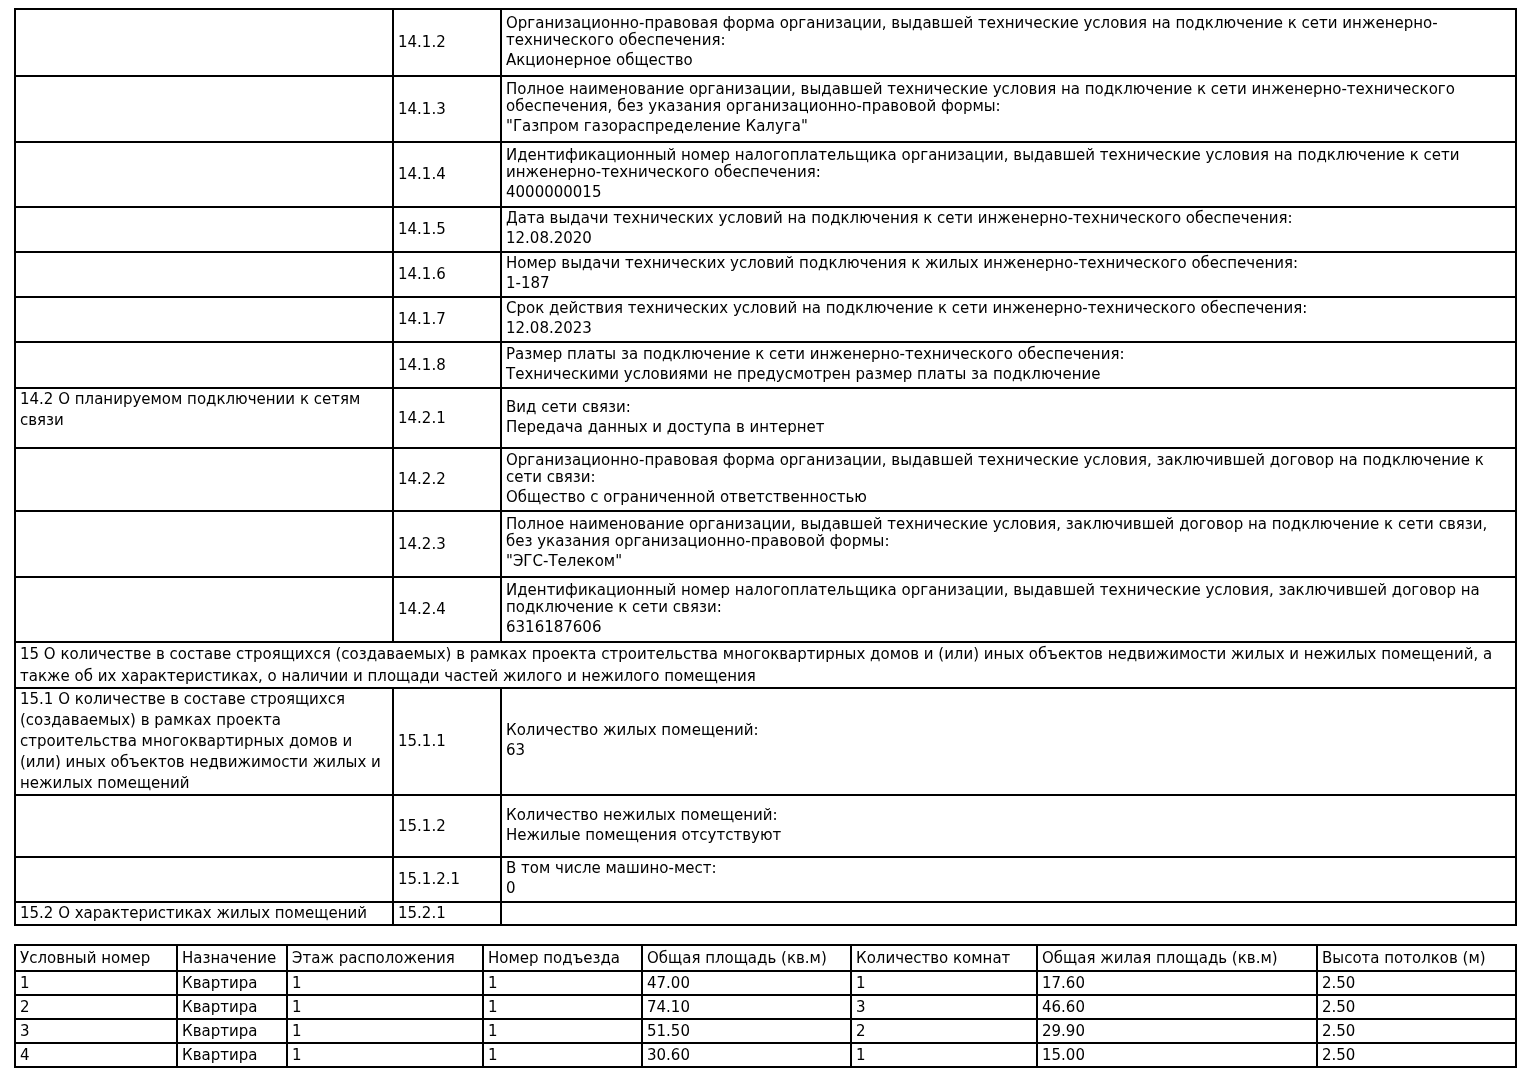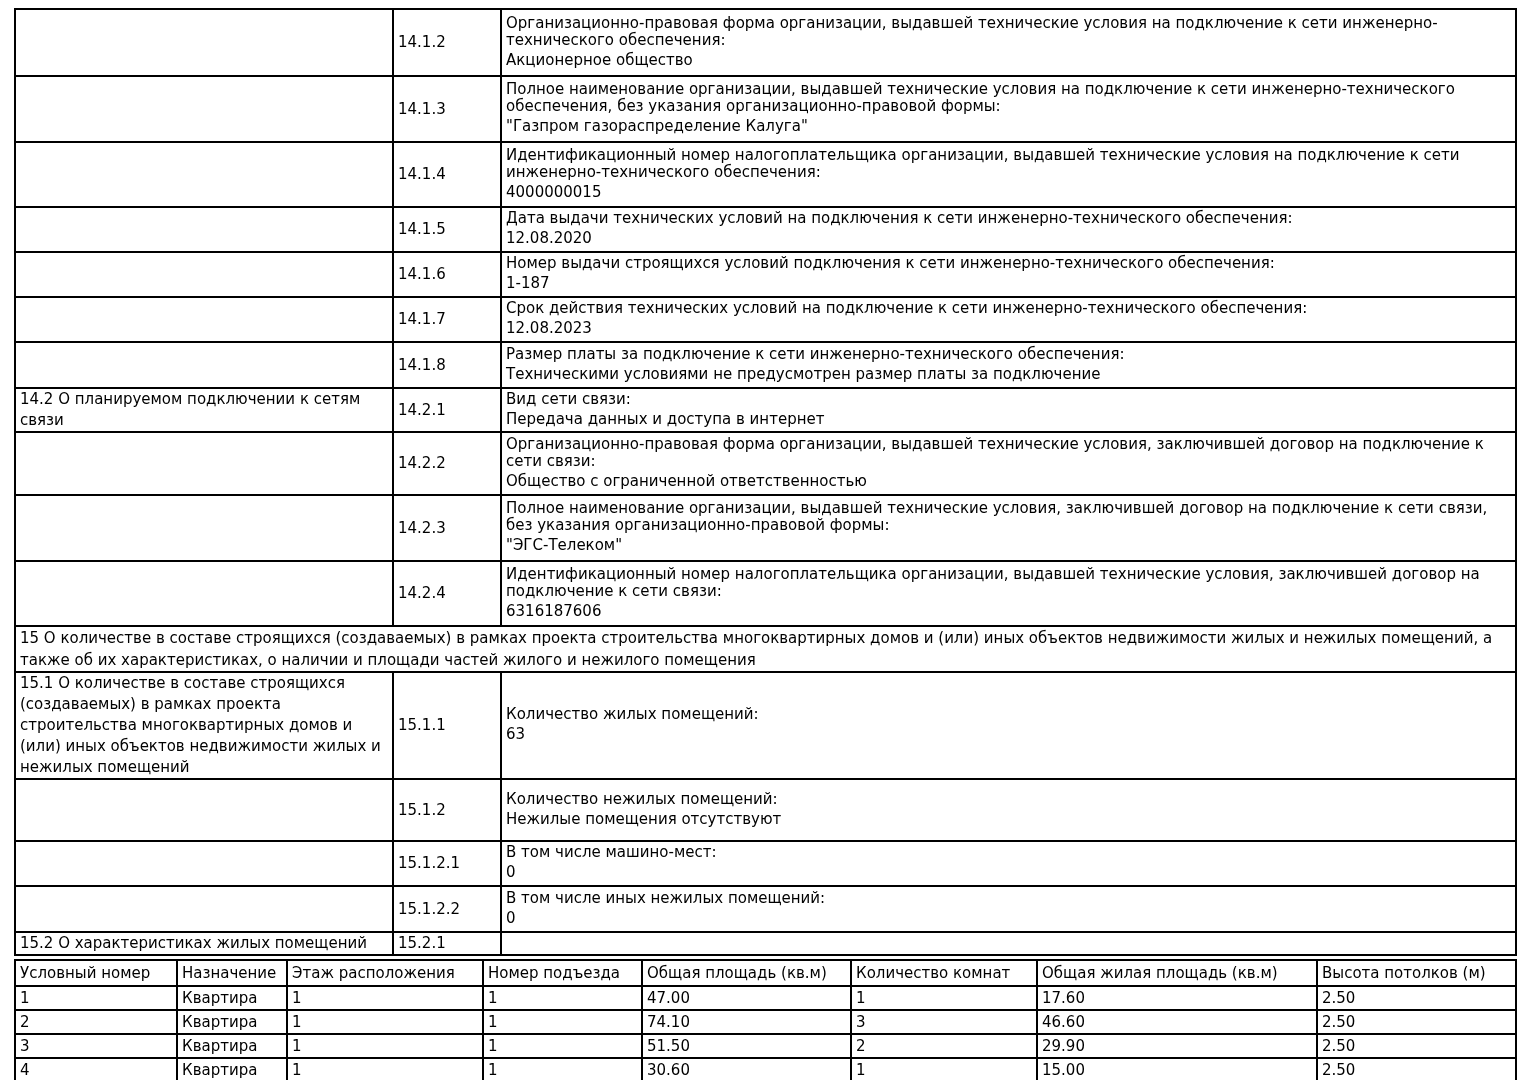--- a/index.html
+++ b/index.html
@@ -18,21 +18,21 @@
   table { border-collapse: collapse; table-layout: fixed; width: 1501px; }
   td { border: 2px solid #000000; padding: 0 4px; overflow: hidden; }
   .decl td.c-left  { vertical-align: top; line-height: 21px; }
   .decl td.c-num   { vertical-align: middle; line-height: 21px; }
   .decl td.c-content { vertical-align: middle; }
   .lbl { line-height: 17px; }
   .val { line-height: 22px; font-weight: normal; }
   .section-cell { vertical-align: top; line-height: 22px; }
   .apts td { height: 24px; line-height: 20px; vertical-align: middle; }
   .apts tr.hdr td { height: 26px; }
-  table.apts { margin-top: 3px; }
+  table.apts { margin-top: 18px; }
 </style>
 </head>
 <body>
 
 <div class="page">
   <div class="tables">
 
     <table class="decl">
       <colgroup>
           <col style="width:378px">
@@ -69,41 +69,41 @@
           <td class="c-num">14.1.5</td>
           <td class="c-content">
             <div class="lbl">Дата выдачи технических условий на подключения к сети инженерно-технического обеспечения:</div>
             <div class="val">12.08.2020</div>
           </td>
         </tr>
         <tr style="height:45px">
           <td class="c-left"></td>
           <td class="c-num">14.1.6</td>
           <td class="c-content">
-            <div class="lbl">Номер выдачи строящихся условий подключения к сети инженерно-технического обеспечения:</div>
+            <div class="lbl">Номер выдачи технических условий подключения к жилых инженерно-технического обеспечения:</div>
             <div class="val">1-187</div>
           </td>
         </tr>
         <tr style="height:45px">
           <td class="c-left"></td>
           <td class="c-num">14.1.7</td>
           <td class="c-content">
             <div class="lbl">Срок действия технических условий на подключение к сети инженерно-технического обеспечения:</div>
             <div class="val">12.08.2023</div>
           </td>
         </tr>
         <tr style="height:46px">
           <td class="c-left"></td>
           <td class="c-num">14.1.8</td>
           <td class="c-content">
             <div class="lbl">Размер платы за подключение к сети инженерно-технического обеспечения:</div>
             <div class="val">Техническими условиями не предусмотрен размер платы за подключение</div>
           </td>
         </tr>
-        <tr style="height:44px">
+        <tr style="height:60px">
           <td class="c-left">14.2 О планируемом подключении к сетям связи</td>
           <td class="c-num">14.2.1</td>
           <td class="c-content">
             <div class="lbl">Вид сети связи:</div>
             <div class="val">Передача данных и доступа в интернет</div>
           </td>
         </tr>
         <tr style="height:63px">
           <td class="c-left"></td>
           <td class="c-num">14.2.2</td>
@@ -145,28 +145,20 @@
           <td class="c-content">
             <div class="lbl">Количество нежилых помещений:</div>
             <div class="val">Нежилые помещения отсутствуют</div>
           </td>
         </tr>
         <tr style="height:45px">
           <td class="c-left"></td>
           <td class="c-num">15.1.2.1</td>
           <td class="c-content">
             <div class="lbl">В том числе машино-мест:</div>
-            <div class="val">0</div>
-          </td>
-        </tr>
-        <tr style="height:46px">
-          <td class="c-left"></td>
-          <td class="c-num">15.1.2.2</td>
-          <td class="c-content">
-            <div class="lbl">В том числе иных нежилых помещений:</div>
             <div class="val">0</div>
           </td>
         </tr>
         <tr style="height:17px">
           <td class="c-left">15.2 О характеристиках жилых помещений</td>
           <td class="c-num">15.2.1</td>
           <td class="c-content">
             <div class="lbl"></div>
             <div class="val"></div>
           </td>

